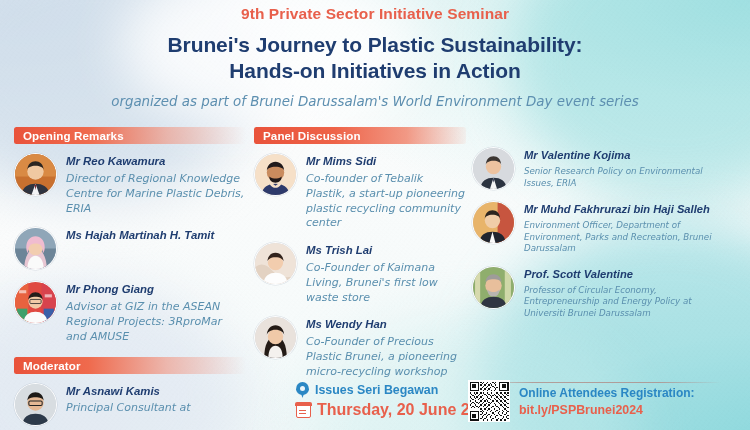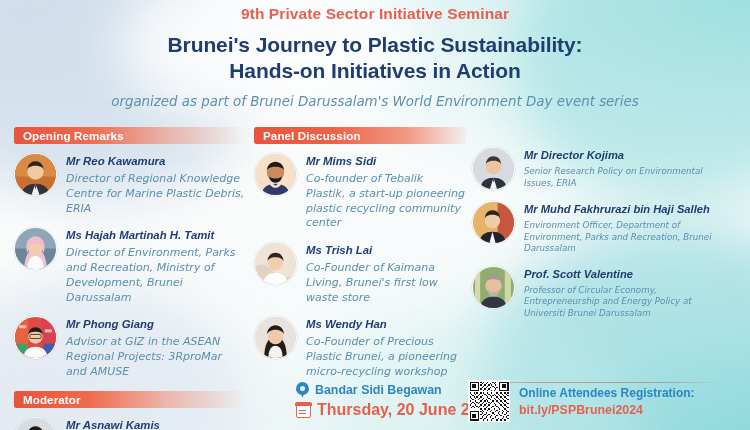--- a/index.html
+++ b/index.html
@@ -152,21 +152,20 @@
               <rect width="40" height="40" fill="#8fa6b8"></rect>
               <rect y="20" width="40" height="20" fill="#6d8598"></rect>
               <path d="M9 40c0-12 5-20 11-20s11 8 11 20z" fill="#e8c6d2"></path>
               <circle cx="20" cy="19" r="7.5" fill="#f2cdb0"></circle>
               <path d="M11 19c0-7 4-11 9-11s9 4 9 11c0 4-2 6-2 6 1-8-3-10-7-10s-8 2-7 10c0 0-2-2-2-6z" fill="#f0bcd0"></path>
               <path d="M12 40c0-8 3.5-13 8-13s8 5 8 13z" fill="#fafafa"></path>
             </svg>
         </div>
         <div class="ptext">
           <div class="pname">Ms Hajah Martinah H. Tamit</div>
-          <div class="prole">Director of Environment, Parks and Recreation, Ministry of Development, Brunei Darussalam</div>
         </div>
       </div>
 
       <div class="person">
         <div class="avatar">
           <svg class="ph" viewBox="0 0 40 40">
               <rect width="40" height="40" fill="#e04a42"></rect>
               <rect x="0" y="0" width="13" height="40" fill="#e8623f"></rect>
               <rect x="26" y="0" width="14" height="40" fill="#d8434d"></rect>
               <rect x="4" y="8" width="7" height="3" fill="#fff" opacity=".6"></rect>
@@ -268,21 +267,21 @@
           <svg class="ph" viewBox="0 0 40 40">
               <rect width="40" height="40" fill="#d7dade"></rect>
               <circle cx="20" cy="18" r="7.5" fill="#edc3a0"></circle>
               <path d="M12.5 17c0-6 3.5-9 7.5-9s7.5 3 7.5 9c0-3-3.5-4.5-7.5-4.5s-7.5 1.5-7.5 4.5z" fill="#3c3632"></path>
               <path d="M7 40c1-8 6-11 13-11s12 3 13 11z" fill="#2b3340"></path>
               <path d="M20 29l-3.5 11h7z" fill="#f6f6f6"></path>
               <path d="M19 30l1 4 1-4z" fill="#4a4f63"></path>
             </svg>
         </div>
         <div class="ptext">
-          <div class="pname">Mr Director Kojima</div>
+          <div class="pname">Mr Valentine Kojima</div>
           <div class="prole">Senior Research Policy on Environmental Issues, ERIA</div>
         </div>
       </div>
 
       <div class="person">
         <div class="avatar">
           <svg class="ph" viewBox="0 0 40 40">
               <rect width="40" height="40" fill="#e8b46a"></rect>
               <rect x="24" y="0" width="16" height="40" fill="#c7553f"></rect>
               <circle cx="19" cy="18" r="7.5" fill="#f0cda8"></circle>
@@ -319,21 +318,21 @@
 
   <div class="divider"></div>
 
   <div class="footer">
     <div class="f-loc">
       <div class="f-row">
         <span class="pin">
             <span class="head"></span>
             <span class="tip"></span>
           </span>
-        <span class="f-city">Bandar Sidi Begawan</span>
+        <span class="f-city">Issues Seri Begawan</span>
       </div>
       <div class="f-row">
         <span class="cal"></span>
         <span class="f-date">Thursday, 20 June 2024</span>
       </div>
     </div>
 
     <div class="f-reg">
       <svg class="qr" viewBox="0 0 29 29" shape-rendering="crispEdges">
         <rect width="29" height="29" fill="#ffffff"></rect>

